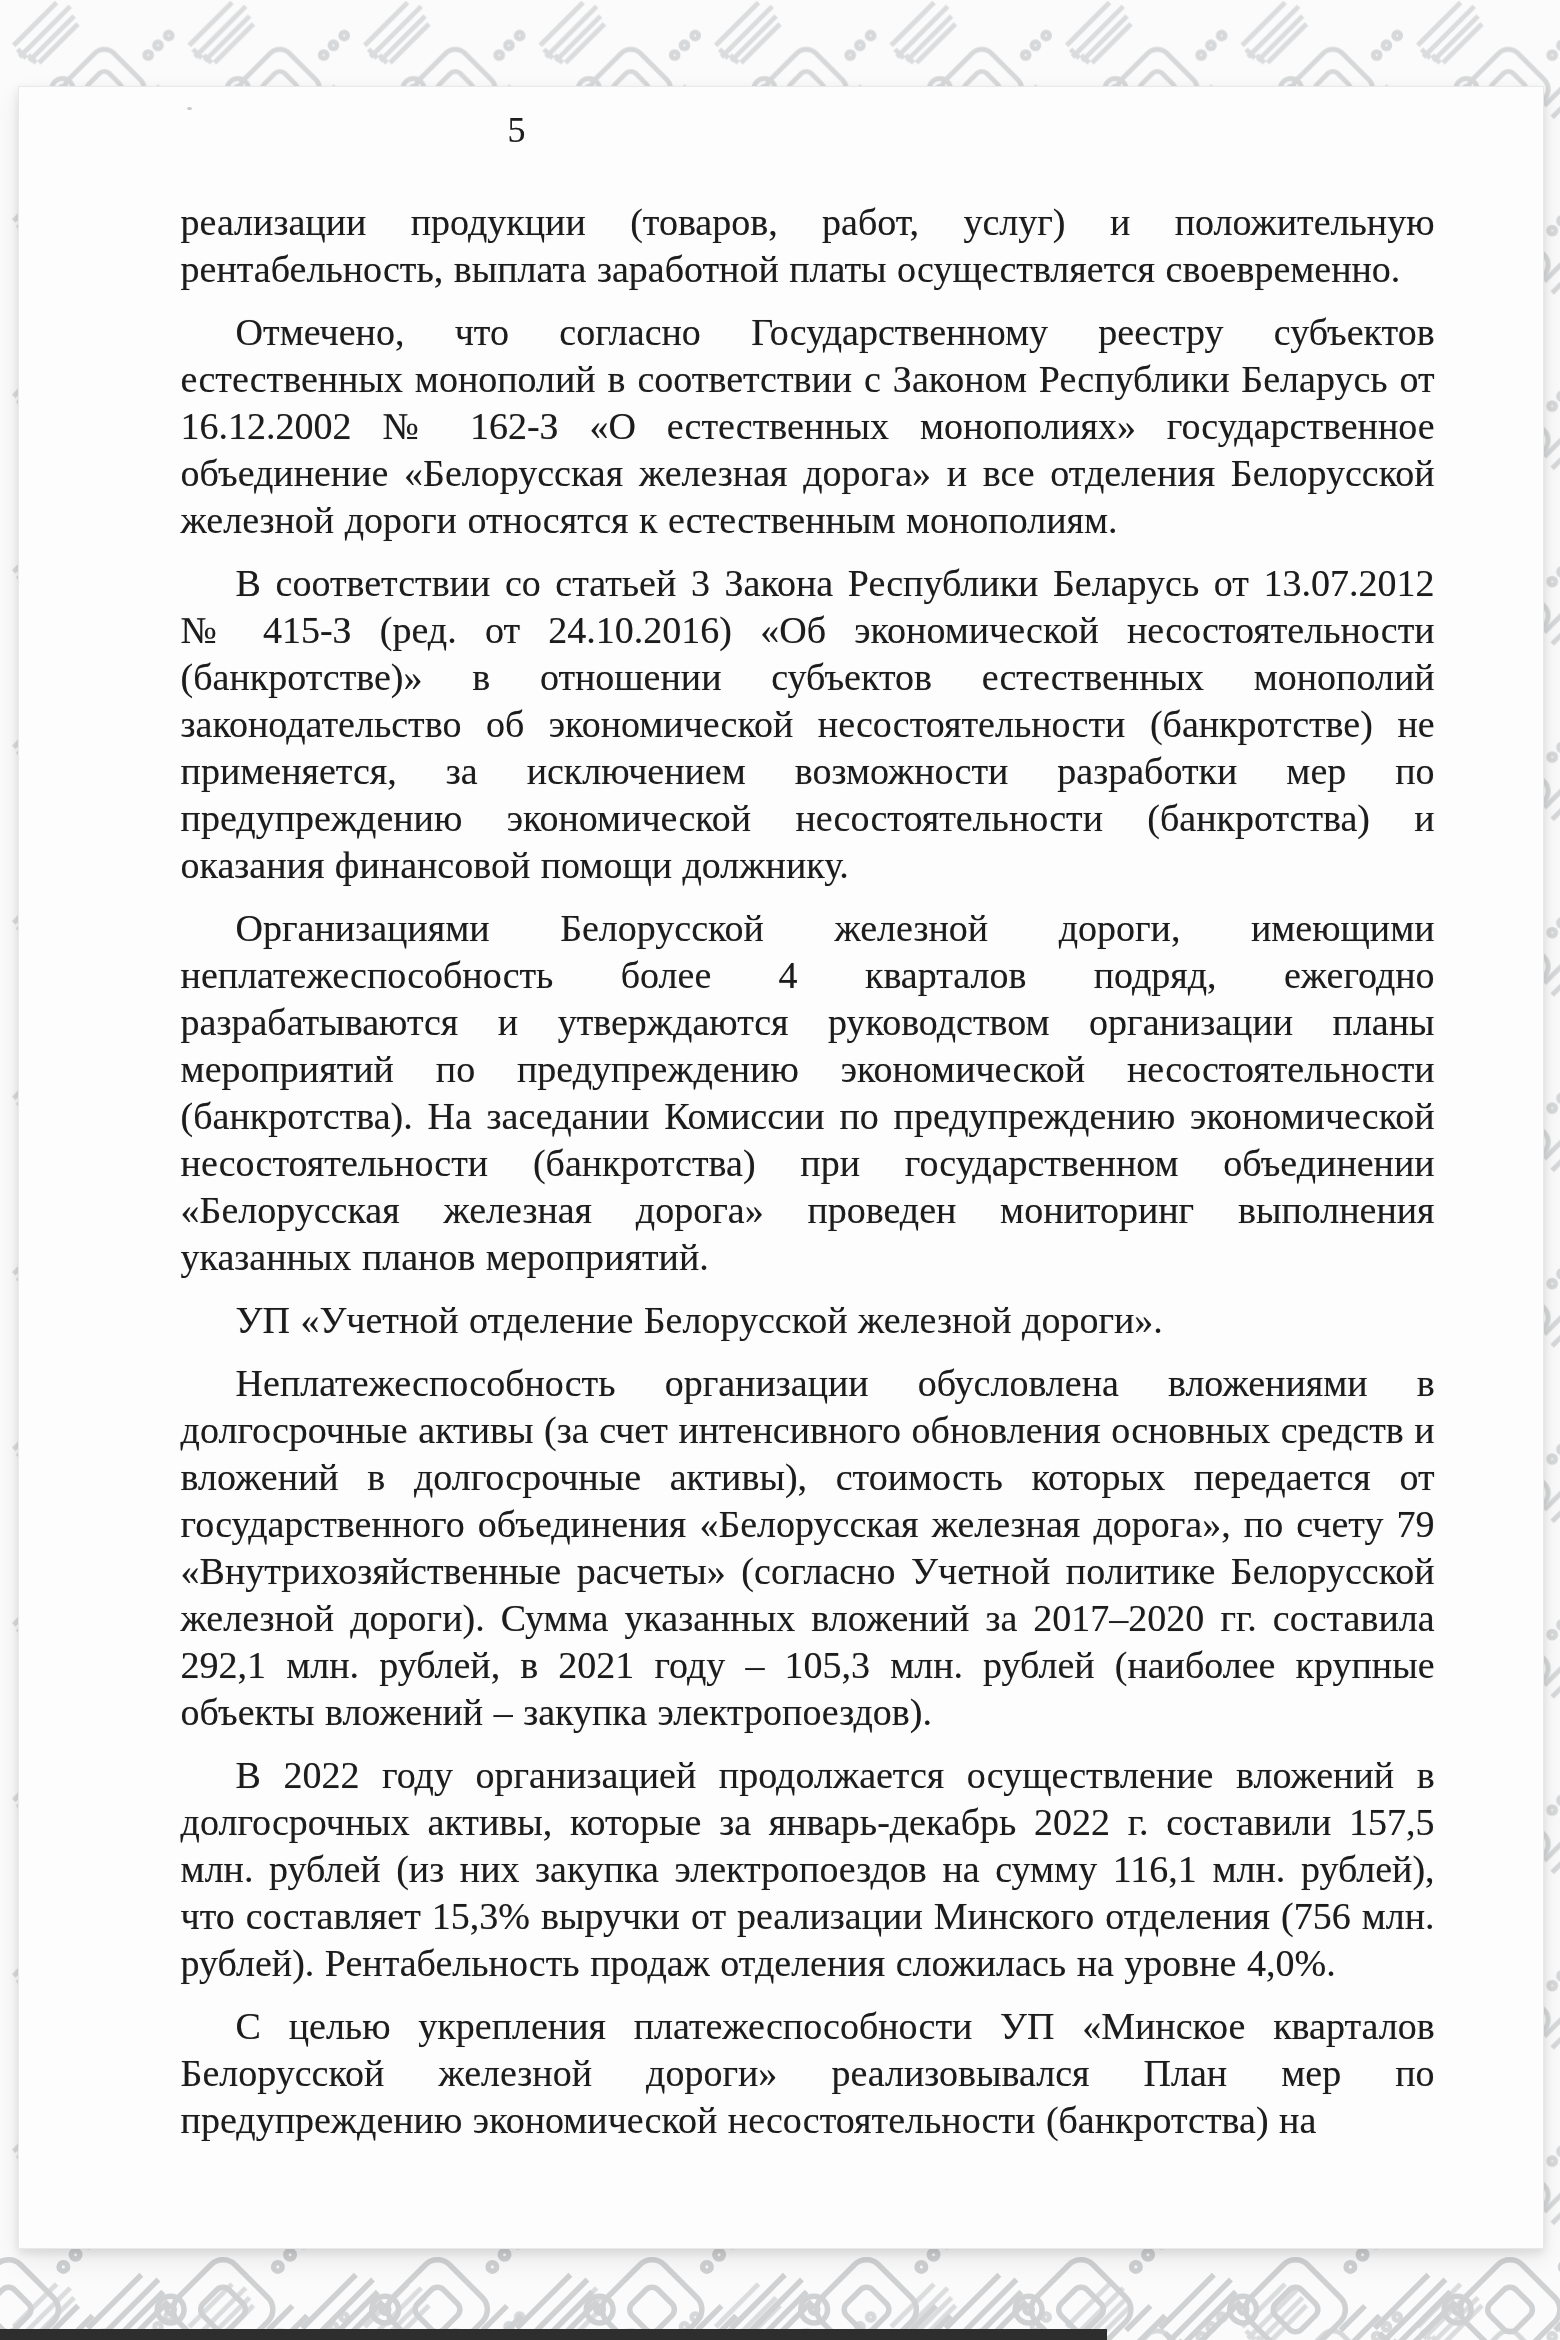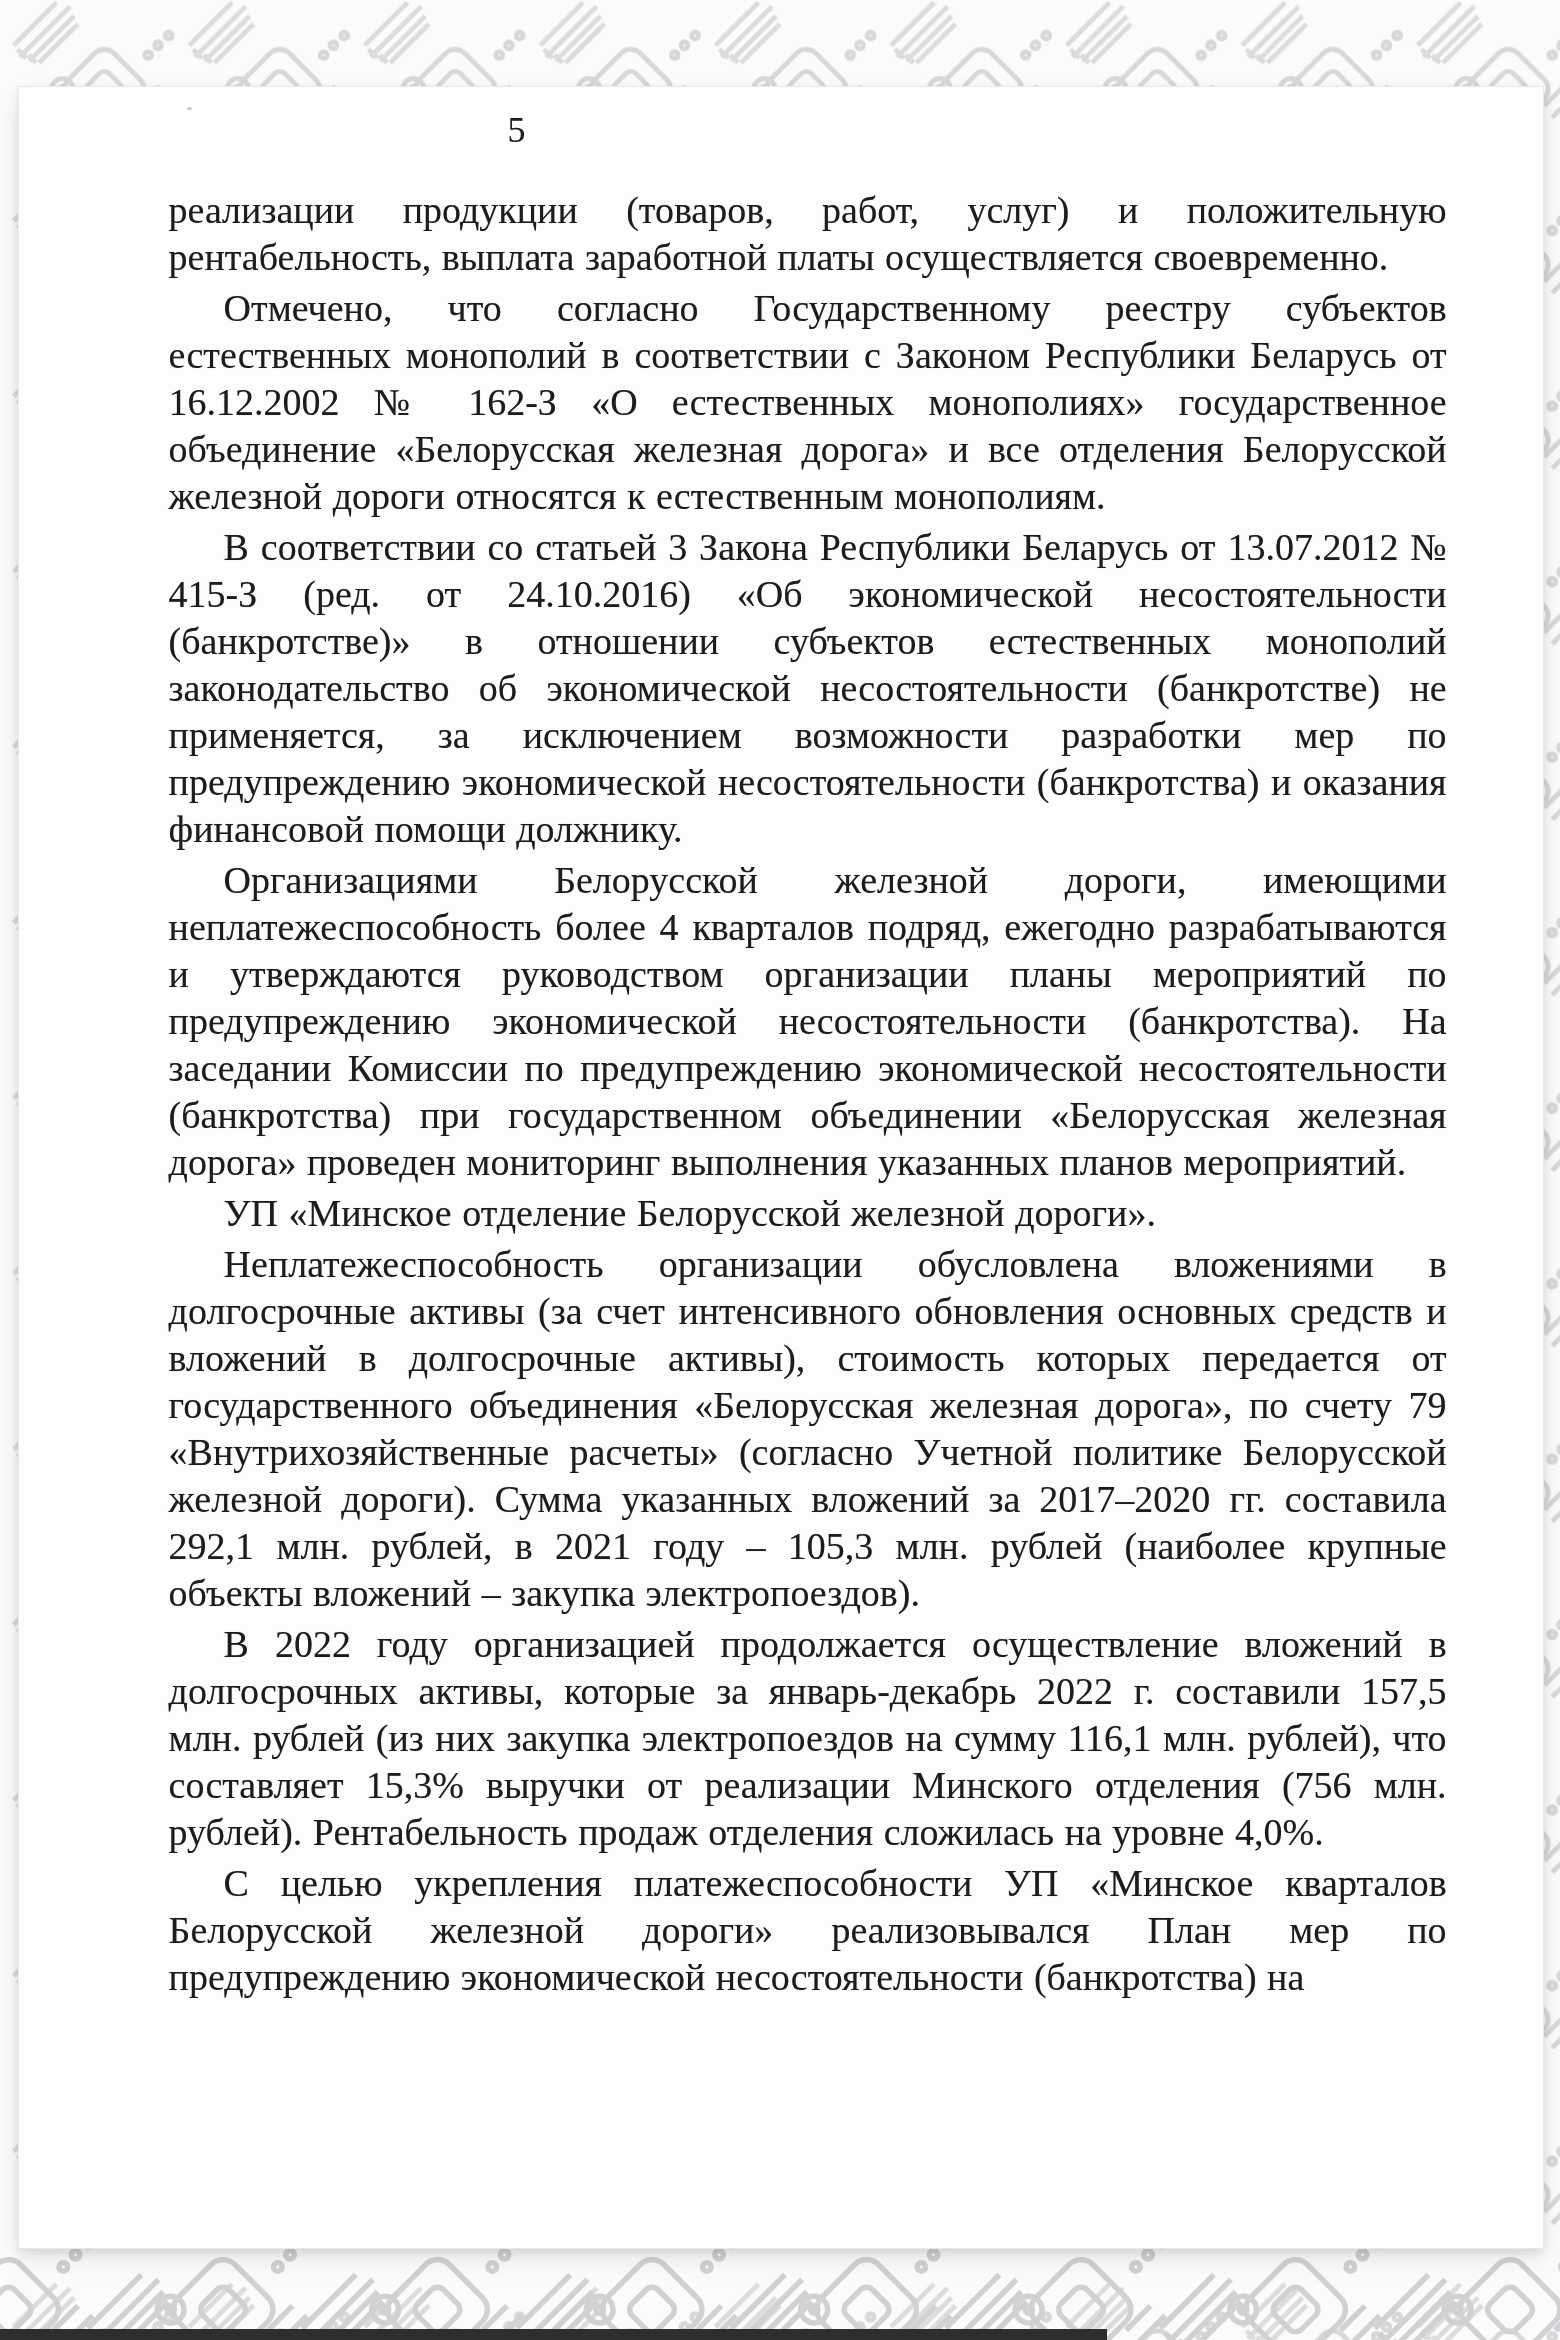--- a/index.html
+++ b/index.html
@@ -53,21 +53,21 @@
     position: absolute;
     left: 146px;
     top: 96px;
     width: 1286px;
     color: #1c1c1c;
     font-size: 38px;
     line-height: 47px;
     text-shadow: 0 0 0.7px rgba(25,25,25,0.45);
   }
   .doc-body p {
-    margin: 4px;
+    margin: 16px;
     text-align: justify;
     text-indent: 55px;
     word-spacing: 1px;
   }
   .doc-body p.continuation {
     text-indent: 0;
   }
   .bottom-edge-bar {
     position: absolute;
     left: 0;
@@ -132,21 +132,21 @@
 
   <div class="page">
     <div class="scan-speck"></div>
     <div class="page-number">5</div>
 
     <div class="doc-body">
       <p class="continuation">реализации продукции (товаров, работ, услуг) и положительную рентабельность, выплата заработной платы осуществляется своевременно.</p>
       <p>Отмечено, что согласно Государственному реестру субъектов естественных монополий в соответствии с Законом Республики Беларусь от 16.12.2002 № 162-З «О естественных монополиях» государственное объединение «Белорусская железная дорога» и все отделения Белорусской железной дороги относятся к естественным монополиям.</p>
       <p>В соответствии со статьей 3 Закона Республики Беларусь от 13.07.2012 № 415-З (ред. от 24.10.2016) «Об экономической несостоятельности (банкротстве)» в отношении субъектов естественных монополий законодательство об экономической несостоятельности (банкротстве) не применяется, за исключением возможности разработки мер по предупреждению экономической несостоятельности (банкротства) и оказания финансовой помощи должнику.</p>
       <p>Организациями Белорусской железной дороги, имеющими неплатежеспособность более 4 кварталов подряд, ежегодно разрабатываются и утверждаются руководством организации планы мероприятий по предупреждению экономической несостоятельности (банкротства). На заседании Комиссии по предупреждению экономической несостоятельности (банкротства) при государственном объединении «Белорусская железная дорога» проведен мониторинг выполнения указанных планов мероприятий.</p>
-      <p>УП «Минское отделение Белорусской железной дороги».</p>
+      <p>УП «Учетной отделение Белорусской железной дороги».</p>
       <p>Неплатежеспособность организации обусловлена вложениями в долгосрочные активы (за счет интенсивного обновления основных средств и вложений в долгосрочные активы), стоимость которых передается от государственного объединения «Белорусская железная дорога», по счету 79 «Внутрихозяйственные расчеты» (согласно Учетной политике Белорусской железной дороги). Сумма указанных вложений за 2017–2020 гг. составила 292,1 млн. рублей, в 2021 году – 105,3 млн. рублей (наиболее крупные объекты вложений – закупка электропоездов).</p>
       <p>В 2022 году организацией продолжается осуществление вложений в долгосрочных активы, которые за январь-декабрь 2022 г. составили 157,5 млн. рублей (из них закупка электропоездов на сумму 116,1 млн. рублей), что составляет 15,3% выручки от реализации Минского отделения (756 млн. рублей). Рентабельность продаж отделения сложилась на уровне 4,0%.</p>
       <p>С целью укрепления платежеспособности УП «Минское кварталов Белорусской железной дороги» реализовывался План мер по предупреждению экономической несостоятельности (банкротства) на</p>
     </div>
   </div>
 
   <div class="bottom-edge-bar"></div>
 
 </div>
 

